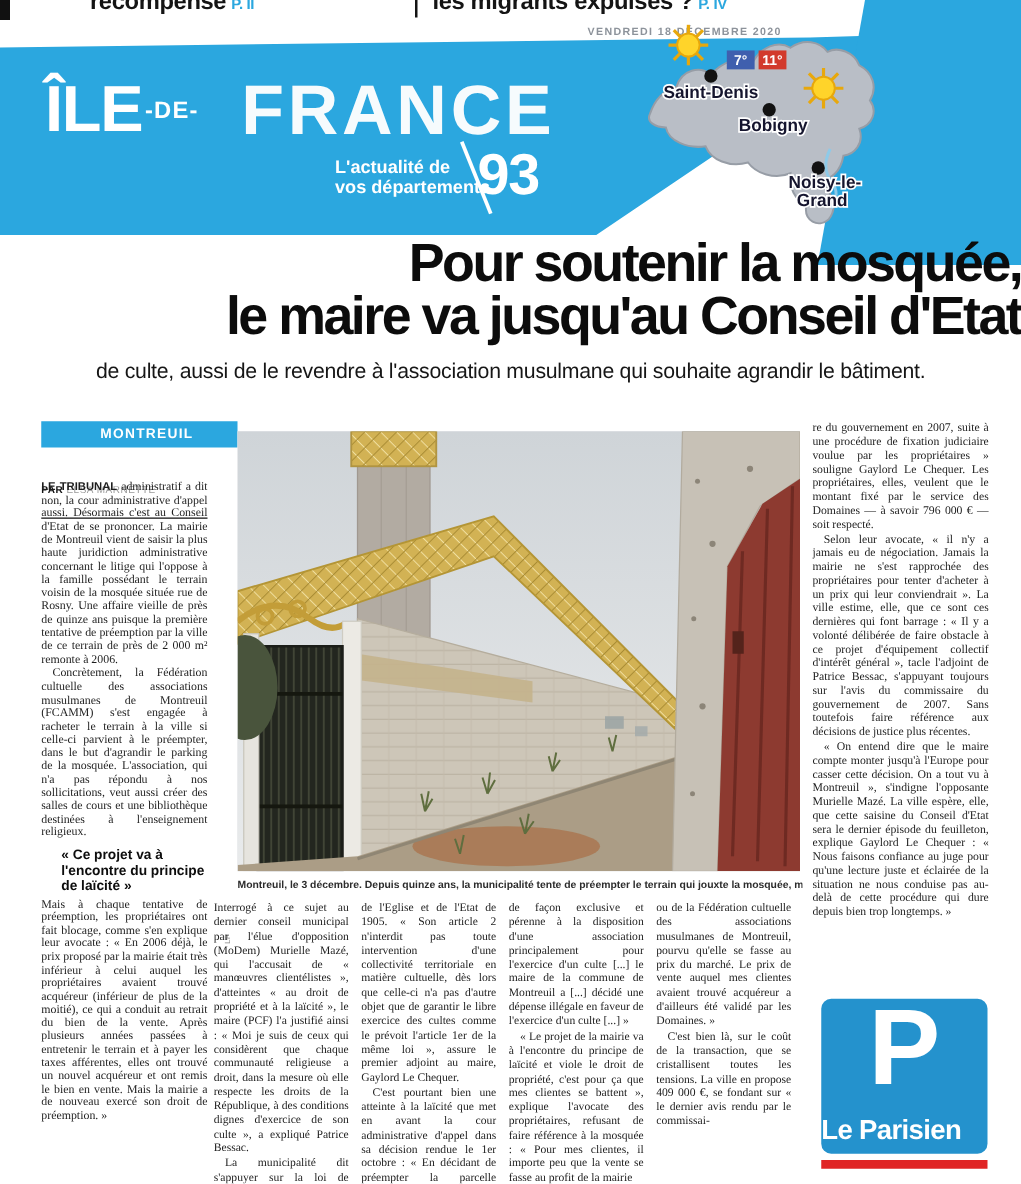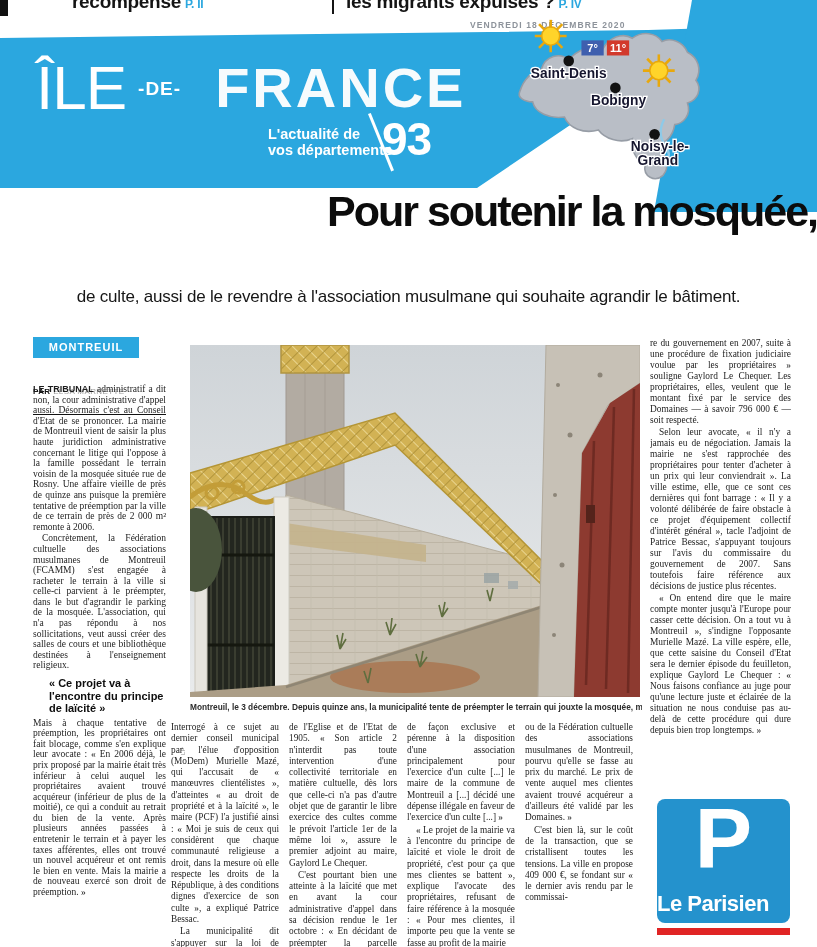--- a/index.html
+++ b/index.html
@@ -12,43 +12,43 @@
   .teaser-sep{position:absolute;top:-4px;left:332px;width:2px;height:18px;background:#141414;}
   .frag-tl{position:absolute;left:0;top:0;width:8px;height:16px;background:#111;}
   .frag-tr{position:absolute;right:-14px;top:2px;width:95px;height:9px;background:#111;transform:rotate(-9deg);}
   .dateline{position:absolute;left:470px;top:20px;font-size:8.5px;letter-spacing:1.1px;color:#8d939b;font-weight:bold;}
 
   
   .banner{position:absolute;left:0;top:28px;width:817px;height:160px;}
   .banner-blue{position:absolute;inset:0;background:#2ba7df;
                clip-path:polygon(0 10px,648px 2px,714px 0,477px 160px,0 160px);}
   .bl1{position:absolute;left:36px;top:34px;display:flex;align-items:flex-start;color:#fff;}
-  .bl1 .big{font-size:62px;font-weight:400;line-height:52px;letter-spacing:-1px;}
+  .bl1 .big{font-size:52px;font-weight:700;line-height:52px;letter-spacing:-1px;}
   .bl1 .thin{font-size:56px;font-weight:700;line-height:52px;letter-spacing:3px;opacity:.96;margin-left:32px;}
-  .bl1 .mid{font-size:19px;font-weight:800;margin:16px 2px 0 12px;letter-spacing:1px;}
+  .bl1 .mid{font-size:19px;font-weight:800;margin:16px 2px 0 2px;letter-spacing:1px;}
   .bl2{position:absolute;left:118px;top:86px;color:#fff;font-size:52px;font-weight:800;letter-spacing:-1px;line-height:50px;}
   .tagline{position:absolute;left:268px;top:98px;color:#fff;font-weight:bold;font-size:14.5px;line-height:16px;}
   .slash93{position:absolute;left:368px;top:86px;width:2.5px;height:62px;background:#fff;transform:rotate(-22deg);transform-origin:top left;}
   .num93{position:absolute;left:382px;top:84px;color:#fff;font-size:46px;font-weight:800;letter-spacing:-1px;}
 
   
   .blue-corner{position:absolute;left:640px;top:0;width:177px;height:212px;background:#2ba7df;
                clip-path:polygon(52px 0,177px 0,177px 212px,14px 212px);}
   .mapwrap{position:absolute;left:503px;top:22px;width:212px;height:162px;}
   .mapwrap svg{overflow:visible;}
 
   
   .headline{position:absolute;left:0;top:190px;width:817px;text-align:right;
             font-size:43px;font-weight:800;letter-spacing:-2px;line-height:42px;color:#0c0c0c;}
   .standfirst{position:absolute;left:0;top:286px;width:817px;text-align:center;
               font-size:17px;font-weight:500;line-height:21px;color:#161616;letter-spacing:-0.2px;}
 
   
-  .loc-tag{position:absolute;left:33px;top:337px;width:106px;height:21px;background:#2ba7df;color:#fff;
-           font-size:11px;font-weight:800;letter-spacing:1px;text-align:center;line-height:21px;}
+  .loc-tag{position:absolute;left:33px;top:337px;width:145px;height:21px;background:#2ba7df;color:#fff;
+           font-size:11px;font-weight:800;letter-spacing:1px;text-align:center;line-height:21px;padding-left:12px;}
   .byline{position:absolute;left:33px;top:387px;width:133px;font-size:8px;color:#9a9a9a;letter-spacing:.4px;
           border-bottom:1.5px solid #111;padding-bottom:18px;}
   .byline b{color:#111;font-weight:800;}
 
   .bodycol{position:absolute;font-family:"Liberation Serif","DejaVu Serif",serif;
            font-size:9.5px;line-height:10.6px;color:#1d1d1d;text-align:justify;overflow:hidden;}
   .bodycol p{margin:0;}
   .bodycol p + p{text-indent:9px;margin-top:1px;}
   .lead{font-family:"Liberation Sans",sans-serif;font-weight:800;font-size:9px;}
   .subhd{font-family:"Liberation Sans",sans-serif;font-weight:800;font-size:11px;line-height:12.5px;
@@ -135,20 +135,21 @@
       <circle cx="143" cy="104" r="5" fill="#121212"></circle>
       <text class="maptext" x="62" y="52" font-size="13" text-anchor="middle">Saint-Denis</text>
       <text class="maptext" x="109" y="77" font-size="13" text-anchor="middle">Bobigny</text>
       <text class="maptext" x="148" y="119" font-size="13" text-anchor="middle">Noisy-le-</text>
       <text class="maptext" x="146" y="132" font-size="13" text-anchor="middle">Grand</text>
     </svg>
   </div>
 
   <div class="headline">
     <div>Pour soutenir la mosquée,</div>
+    <div>le maire va jusqu'au Conseil d'Etat</div>
   </div>
   <div class="standfirst">
     <div>de culte, aussi de le revendre à l'association musulmane qui souhaite agrandir le bâtiment.</div>
   </div>
 
   <div class="loc-tag">MONTREUIL</div>
   <div class="byline">
     <b>PAR </b><span>ELSA MARNETTE</span>
   </div>
 

